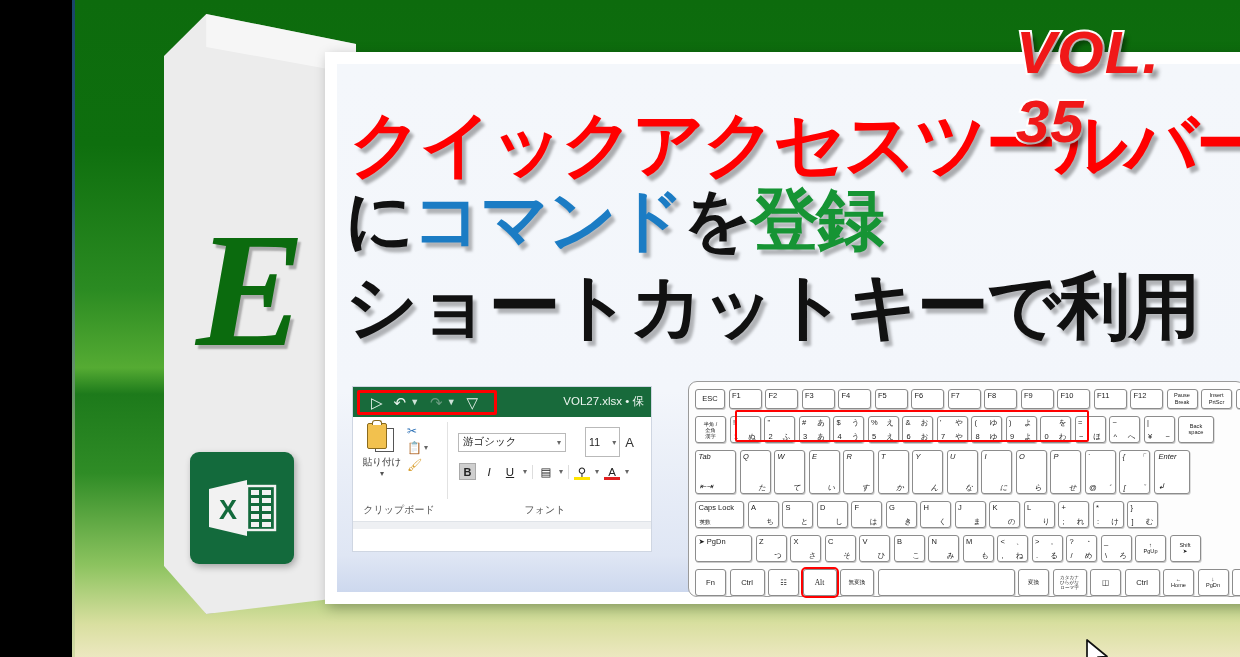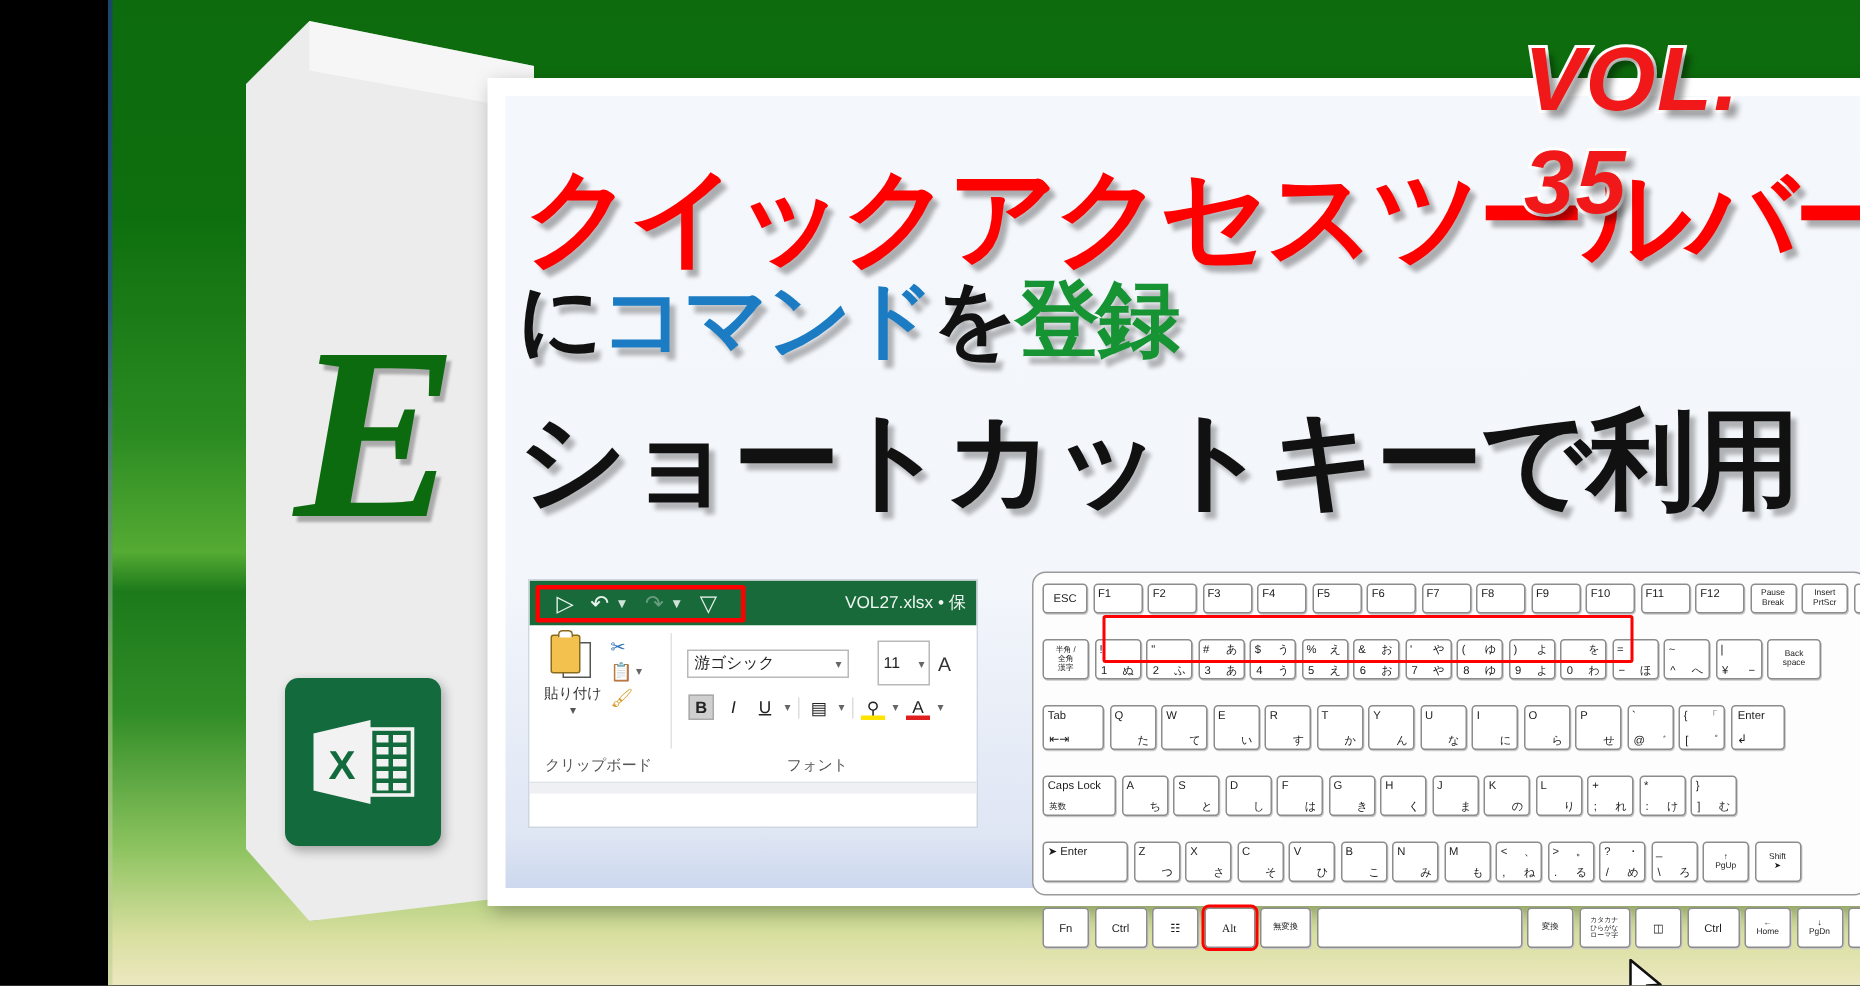--- a/index.html
+++ b/index.html
@@ -82,21 +82,21 @@
   
   #headline { position:absolute; left:0; top:44px; width:100%; text-align:left; }
   .hl-line { white-space:nowrap; font-weight:700; line-height:1.0; }
   #hl1 {
     position:absolute; left:12px; top:0; font-size:72px;
     color:#ff0000; letter-spacing:-3px;
     text-shadow:4px 5px 3px rgba(0,0,0,.30);
     font-family:"DejaVu Sans","Liberation Sans",sans-serif;
   }
   #hl2 {
-    position:absolute; left:8px; top:78px; font-size:56px; letter-spacing:-2px;
+    position:absolute; left:8px; top:78px; font-size:68px; letter-spacing:-2px;
     text-shadow:4px 5px 3px rgba(0,0,0,.28);
     font-family:"DejaVu Sans","Liberation Sans",sans-serif;
   }
   #hl3 {
     position:absolute; left:8px; top:162px; font-size:72px; letter-spacing:-2px;
     color:#111111; text-shadow:4px 5px 3px rgba(0,0,0,.28);
     font-family:"DejaVu Sans","Liberation Sans",sans-serif;
   }
   .c-black { color:#111111; }
   .c-blue  { color:#1b7cc4; }
@@ -189,38 +189,38 @@
   .fill-a { position:relative; }
   .fill-under { position:absolute; left:0; bottom:0; width:100%; height:3px; }
   #xl-statusbar { height:8px; background:#eef0f3; border-top:1px solid #dfe3e8; }
 
   
   #keyboard {
     position:absolute; left:351px; top:317px; width:557px; height:216px;
     background:#fdfdfd; border:1.6px solid #9a9a9a; border-radius:9px;
     padding:7px 6px;
   }
-  .kb-row { display:flex; gap:3.5px; margin-bottom:17px; align-items:stretch; }
+  .kb-row { display:flex; gap:3.5px; margin-bottom:7px; align-items:stretch; }
   .key {
     position:relative; background:#fff; border:1.2px solid #8c8c8c; border-radius:3px;
     font-size:7.5px; color:#1a1a1a; flex:0 0 auto;
     box-shadow:0.6px 0.9px 0 #c9c9c9;
     font-family:"Liberation Sans",sans-serif; line-height:1.05;
   }
   .key .tl { position:absolute; left:2.5px; top:1.5px; }
   .key .bl { position:absolute; left:3.5px; bottom:1.5px; }
   .key .tr { position:absolute; right:3.5px; top:1.5px; }
   .key .br { position:absolute; right:3.5px; bottom:1.5px; }
   .key .ctr { position:absolute; left:0; top:50%; transform:translateY(-50%);
               width:100%; text-align:center; }
   .key .stack { position:absolute; left:0; top:50%; transform:translateY(-50%);
               width:100%; text-align:center; font-size:5.6px; line-height:1.18; }
   .r-fn .key { height:20px; }
   .r-num .key { height:27px; }
-  .r-qwe .key { height:30px; }
+  .r-qwe .key { height:44px;font-style:italic; }
   .r-asd .key { height:27px; }
   .r-zxc .key { height:27px; }
   .r-bot .key { height:27px; }
 
   .hl-red { outline:2.2px solid #ff0000; outline-offset:0px; z-index:6;font-family:Liberation Serif, serif; }
   #numrow-box {
     position:absolute; left:46px; top:27.5px; width:354px; height:32px;
     border:2.2px solid #ff0000; border-radius:2px; pointer-events:none; z-index:8;
   }
   #alt-overlay {
@@ -614,21 +614,21 @@
               </div>
             <div class="key" style="width:31px">
                 <span class="tl">}</span>
                 <span class="bl">]</span>
                 <span class="br">む</span>
               </div>
           </div>
 
           <div class="kb-row r-zxc">
             <div class="key" style="width:57px">
-                <span class="tl">➤ Enter</span>
+                <span class="tl">➤ PgDn</span>
               </div>
             <div class="key" style="width:31px">
                 <span class="tl">Z</span>
                 <span class="br">つ</span>
               </div>
             <div class="key" style="width:31px">
                 <span class="tl">X</span>
                 <span class="br">さ</span>
               </div>
             <div class="key" style="width:31px">

